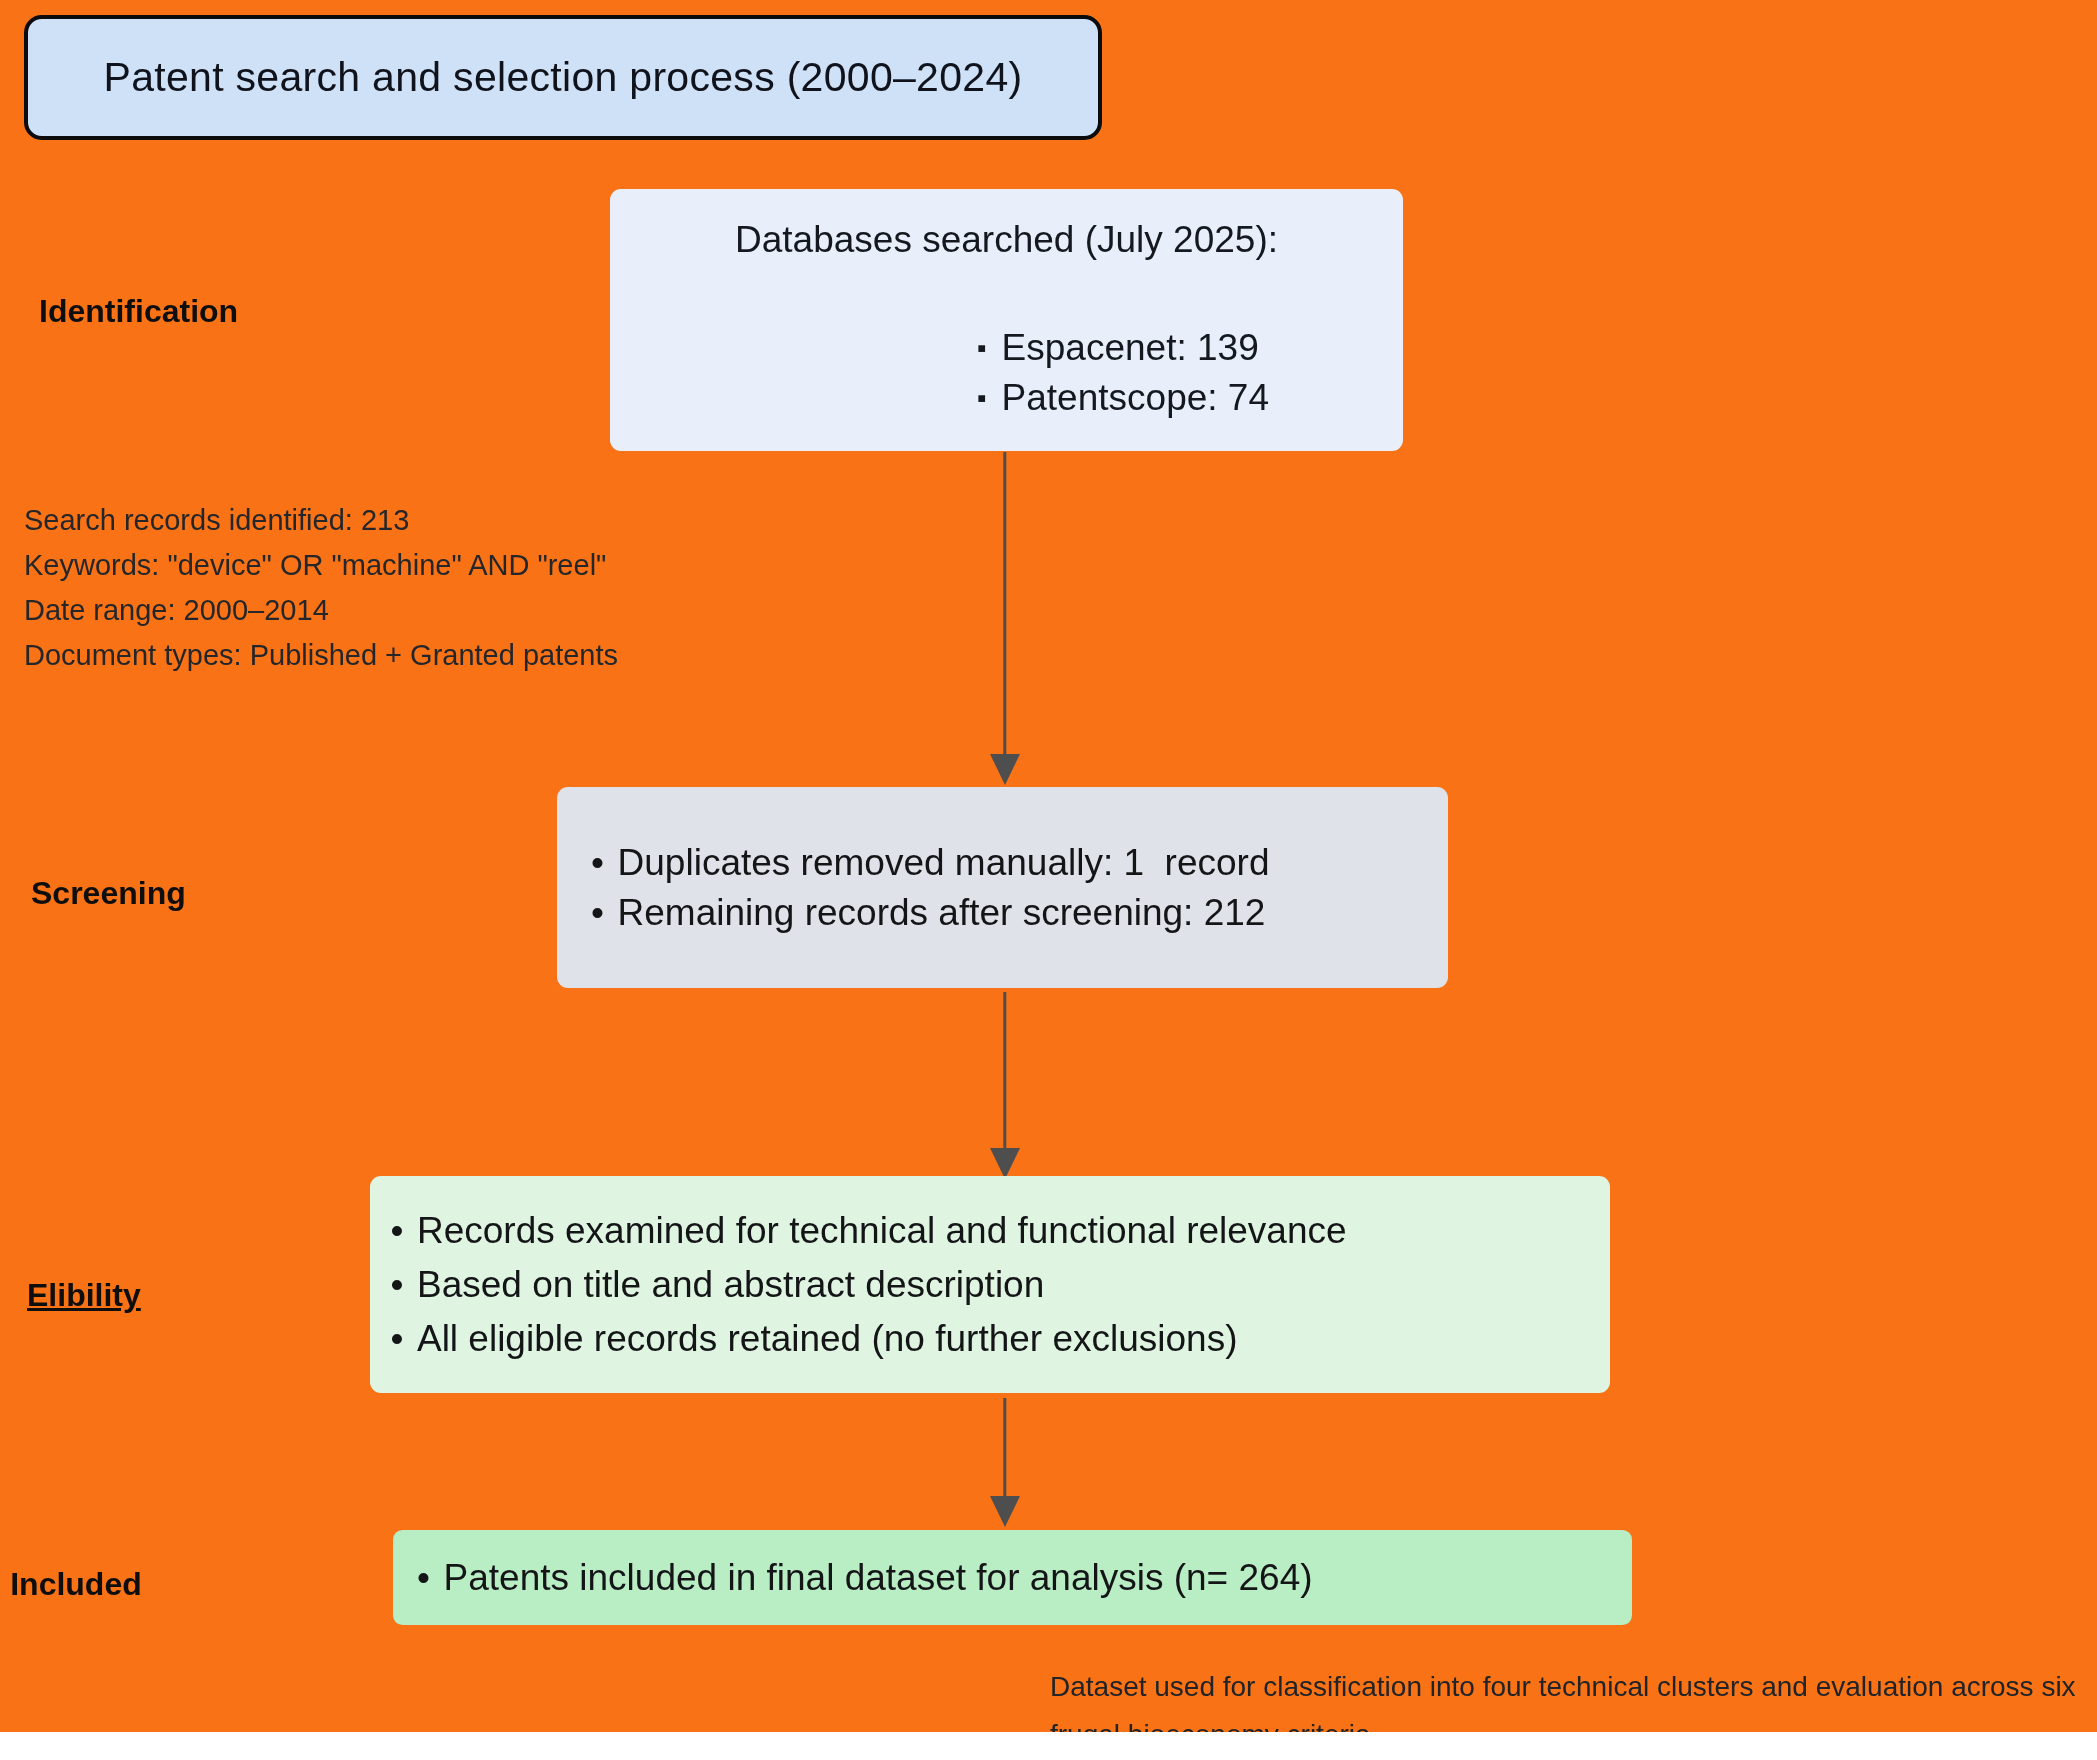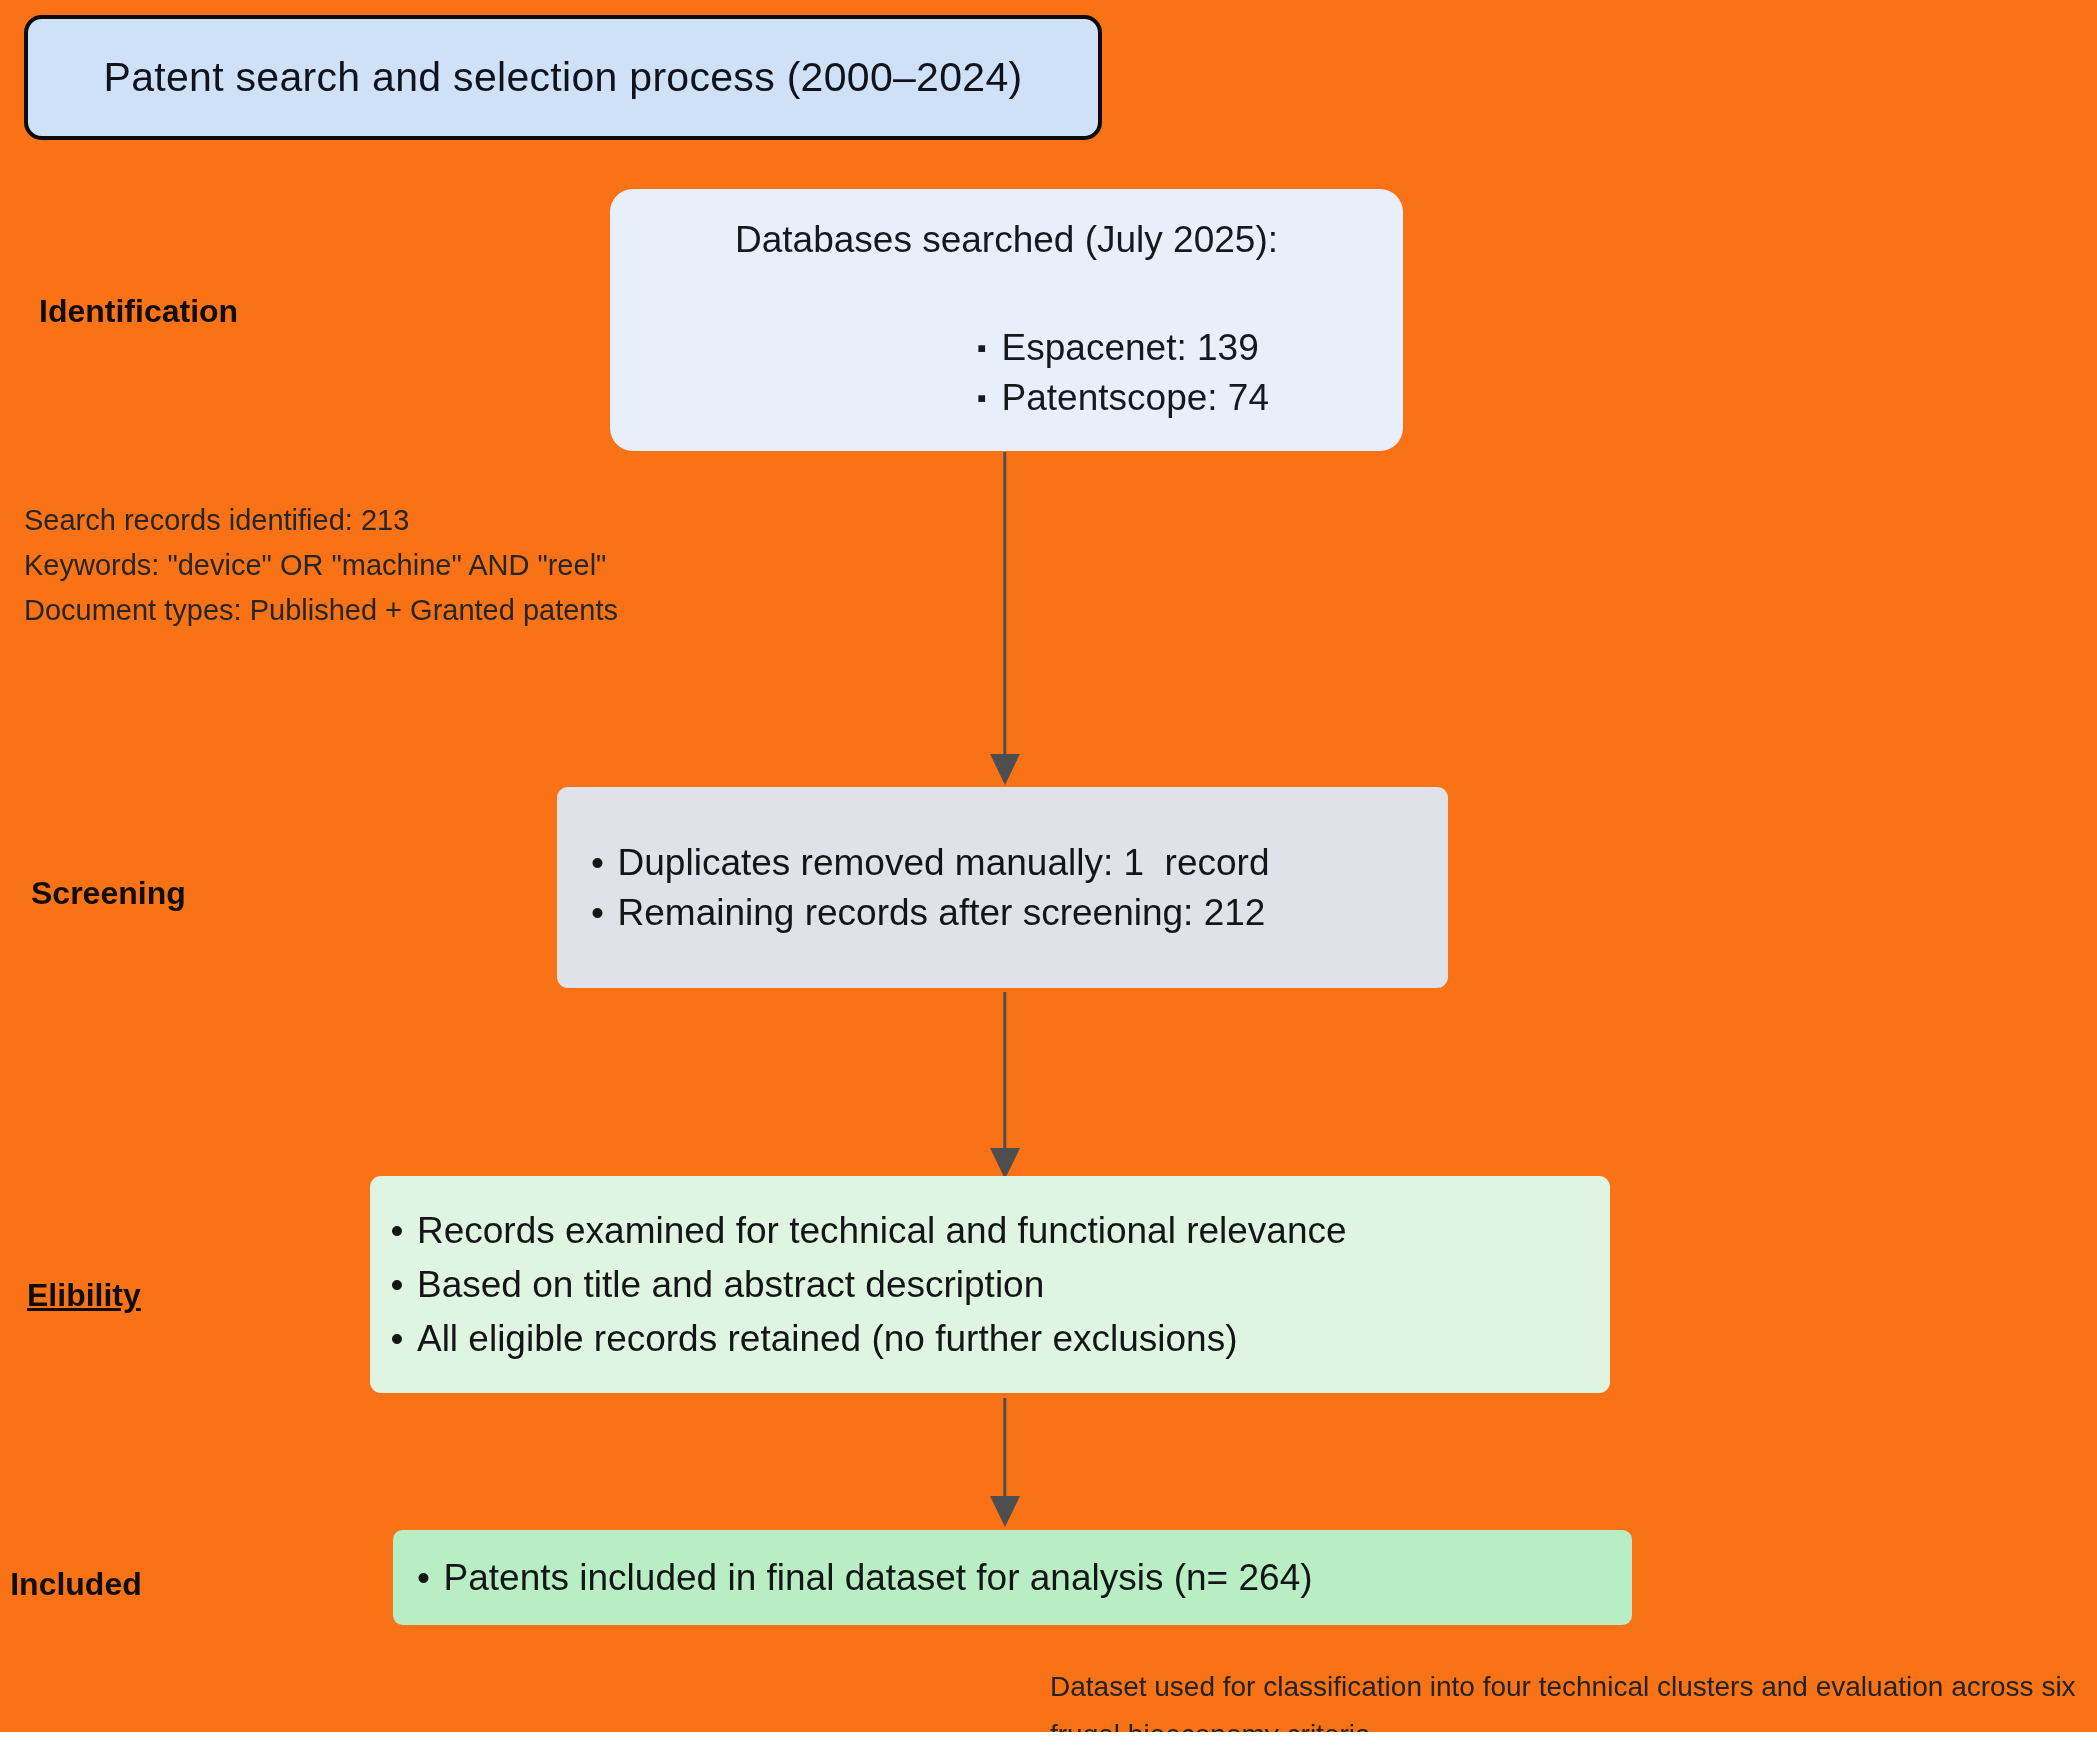--- a/index.html
+++ b/index.html
@@ -53,21 +53,20 @@
   .box {
     position: absolute;
     border-radius: 11px;
   }
 
   
   .db-box {
     left: 610px; top: 189px;
     width: 793px; height: 262px;
     background: #e8effa;
-    border-radius: 23px;
   }
   .db-header {
     position: absolute;
     left: 0; right: 0; top: 30px;
     text-align: center;
     font-size: 37px;
     color: #15181f;
     white-space: nowrap;
   }
   .db-bullets {
@@ -209,21 +208,21 @@
         <span class="marker">▪</span>
         <span class="b-text">Espacenet: 139</span>
       </div>
         <div class="b-line">
         <span class="marker">▪</span>
         <span class="b-text">Patentscope: 74</span>
       </div>
       </div>
   </div>
 
-  <div class="notes"><div class="note-line">Search records identified: 213</div><div class="note-line">Keywords: "device" OR "machine" AND "reel"</div><div class="note-line">Document types: Published + Granted patents</div></div>
+  <div class="notes"><div class="note-line">Search records identified: 213</div><div class="note-line">Keywords: "device" OR "machine" AND "reel"</div><div class="note-line">Date range: 2000–2014</div><div class="note-line">Document types: Published + Granted patents</div></div>
 
   <div class="arrow arrow-1">
     <div class="line"></div>
     <div class="head"></div>
   </div>
 
   <div class="box screen-box">
     <div class="round-bullets">
         <div class="b-line">
         <span class="marker">•</span>

